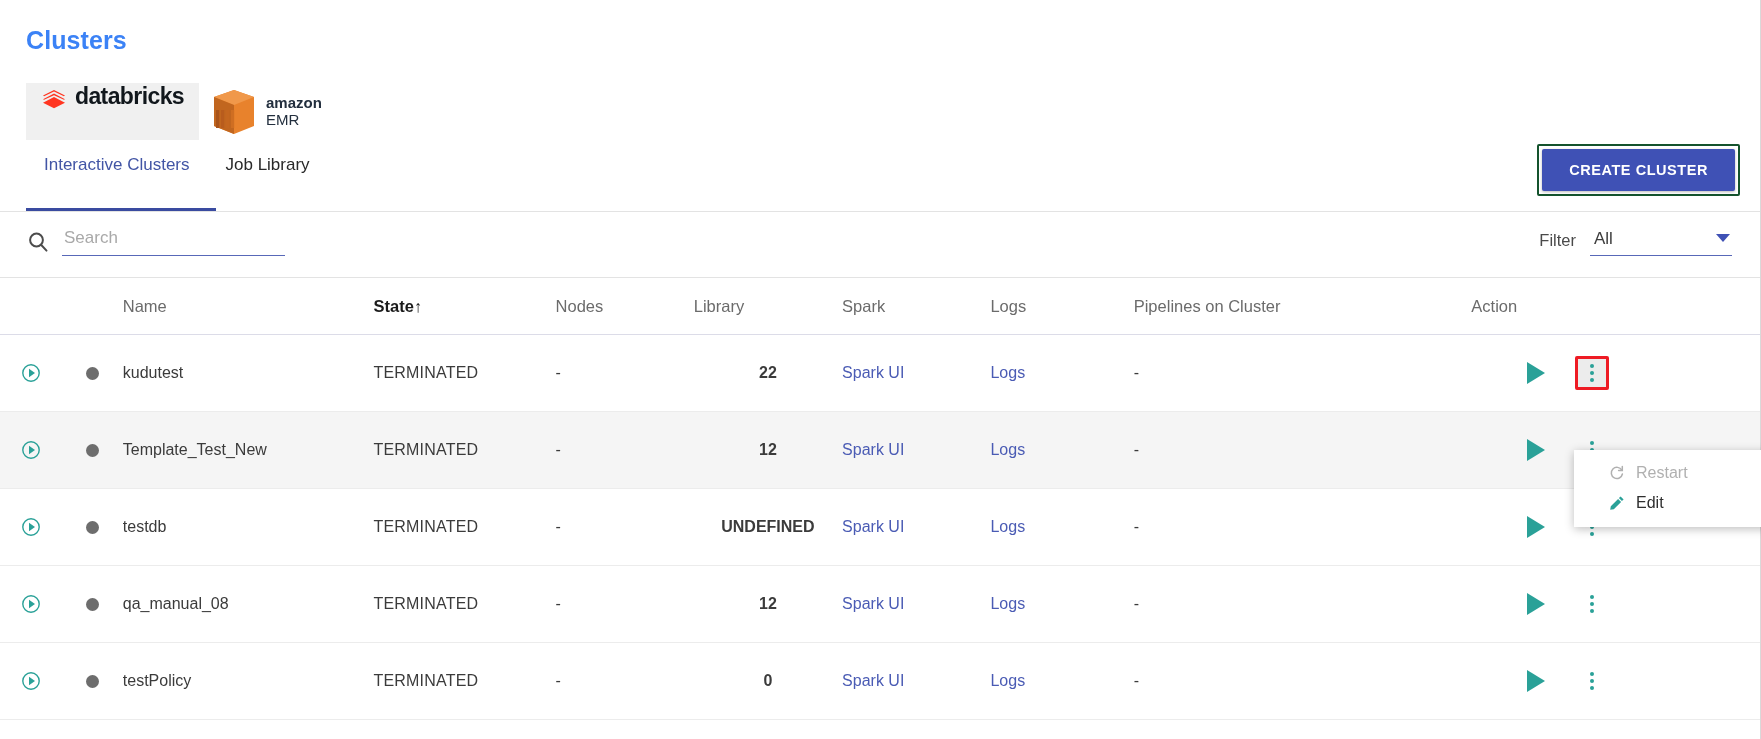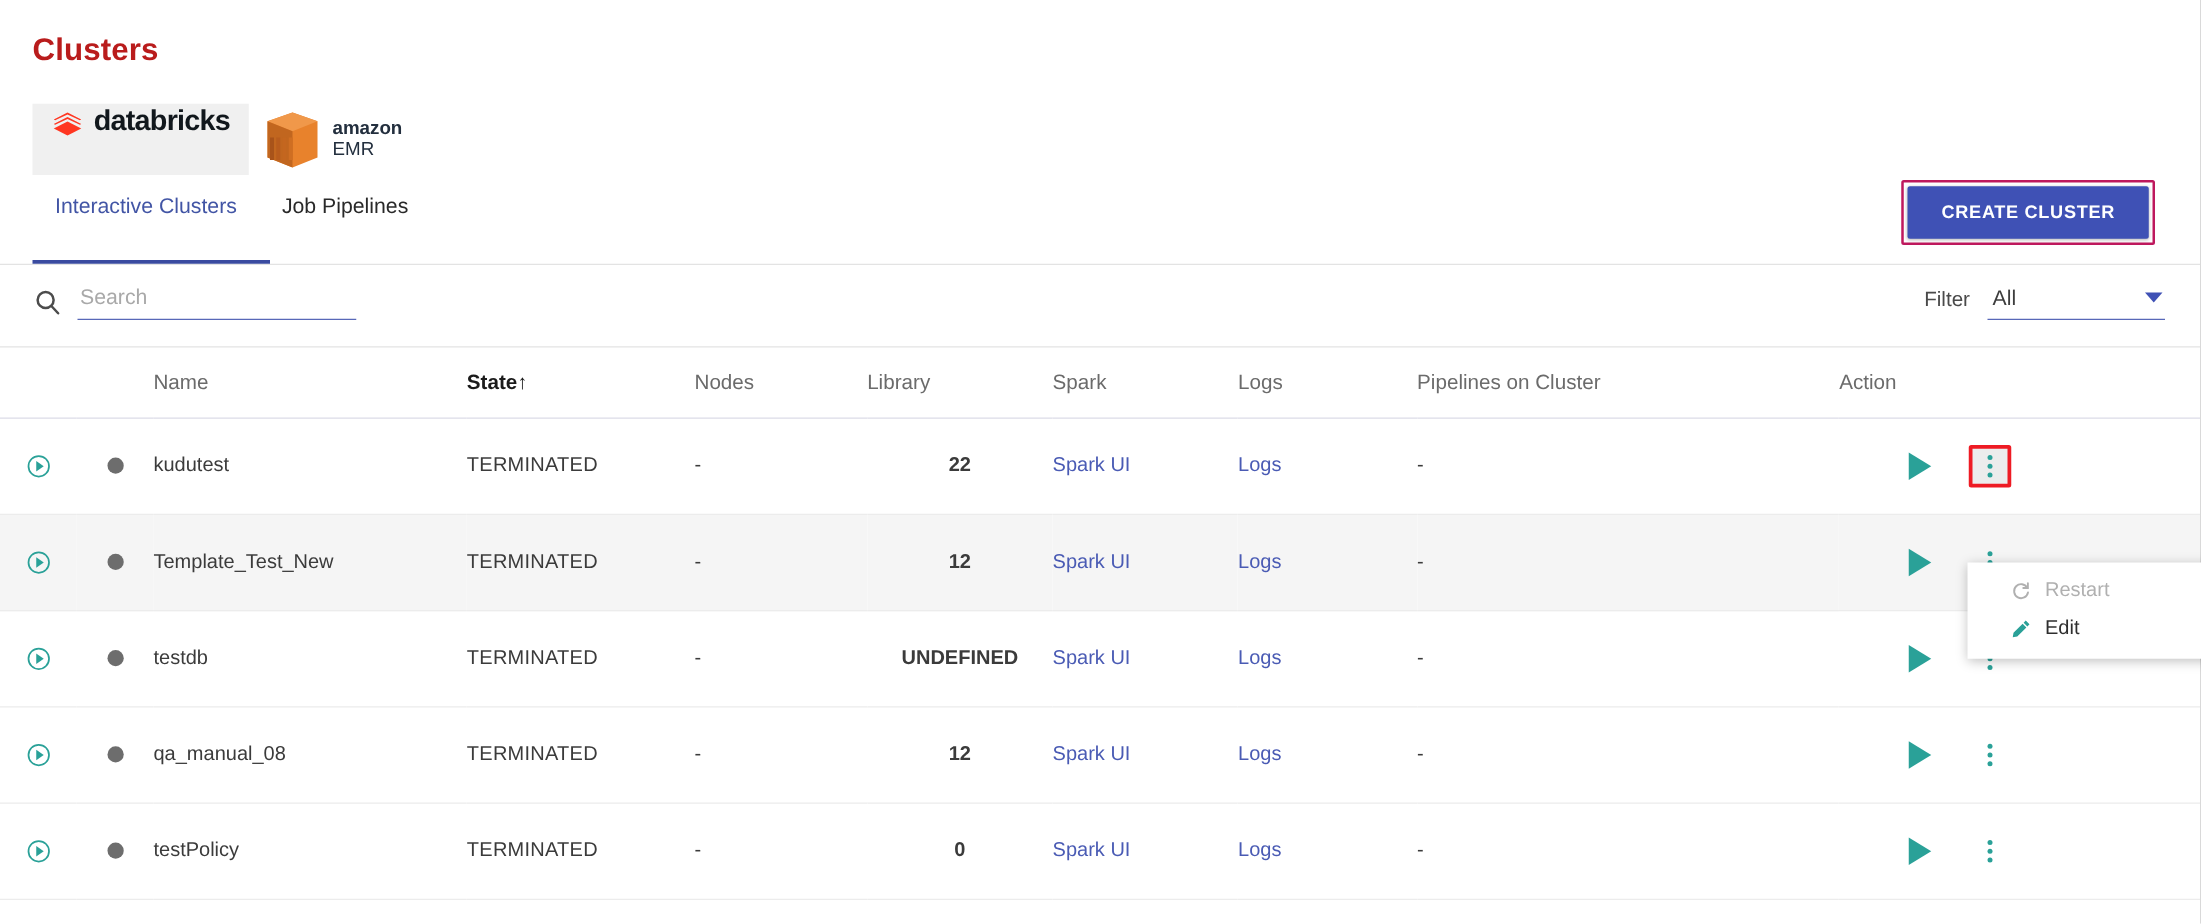--- a/index.html
+++ b/index.html
@@ -16,21 +16,21 @@
     background: #fff;
     border-right: 1px solid #d9d9d9;
   }
 
   
   .page-title {
     position: absolute;
     left: 26px; top: 26px;
     font-size: 25px;
     font-weight: 700;
-    color: #b91c1c;
+    color: #3b82f6;
     letter-spacing: .1px;
   }
 
   
   .logo-row {
     position: absolute;
     left: 26px; top: 83px;
     display: flex;
     align-items: center;
   }
@@ -82,23 +82,23 @@
   .tab-underline {
     position: absolute;
     left: 26px; top: 208px;
     width: 190px; height: 3px;
     background: #3a4ba0;
   }
 
   
   .create-wrap {
     position: absolute;
-    right: 36px; top: 144px;
+    right: 20px; top: 144px;
     padding: 3px;
-    border: 2px solid #be185d;
+    border: 2px solid #14532d;
     border-radius: 2px;
   }
   .create-btn {
     background: #3f51b5;
     color: #fff;
     font-size: 14.5px;
     font-weight: 700;
     letter-spacing: .55px;
     padding: 13px 27px;
     border: none;
@@ -316,21 +316,21 @@
       </svg>
       <span class="emr-text">
         <span class="a">amazon</span>
         <span class="b">EMR</span>
       </span>
     </div>
   </div>
 
   <div class="tabs">
     <div class="tab active">Interactive Clusters</div>
-    <div class="tab">Job Pipelines</div>
+    <div class="tab">Job Library</div>
   </div>
   <div class="tabs-rule"></div>
   <div class="tab-underline"></div>
 
   <div class="create-wrap">
     <button class="create-btn">CREATE CLUSTER</button>
   </div>
 
   <div class="search-wrap">
     <svg class="search-icon" viewBox="0 0 24 24" fill="none" stroke="#4c4c4c" stroke-width="2" stroke-linecap="round">

